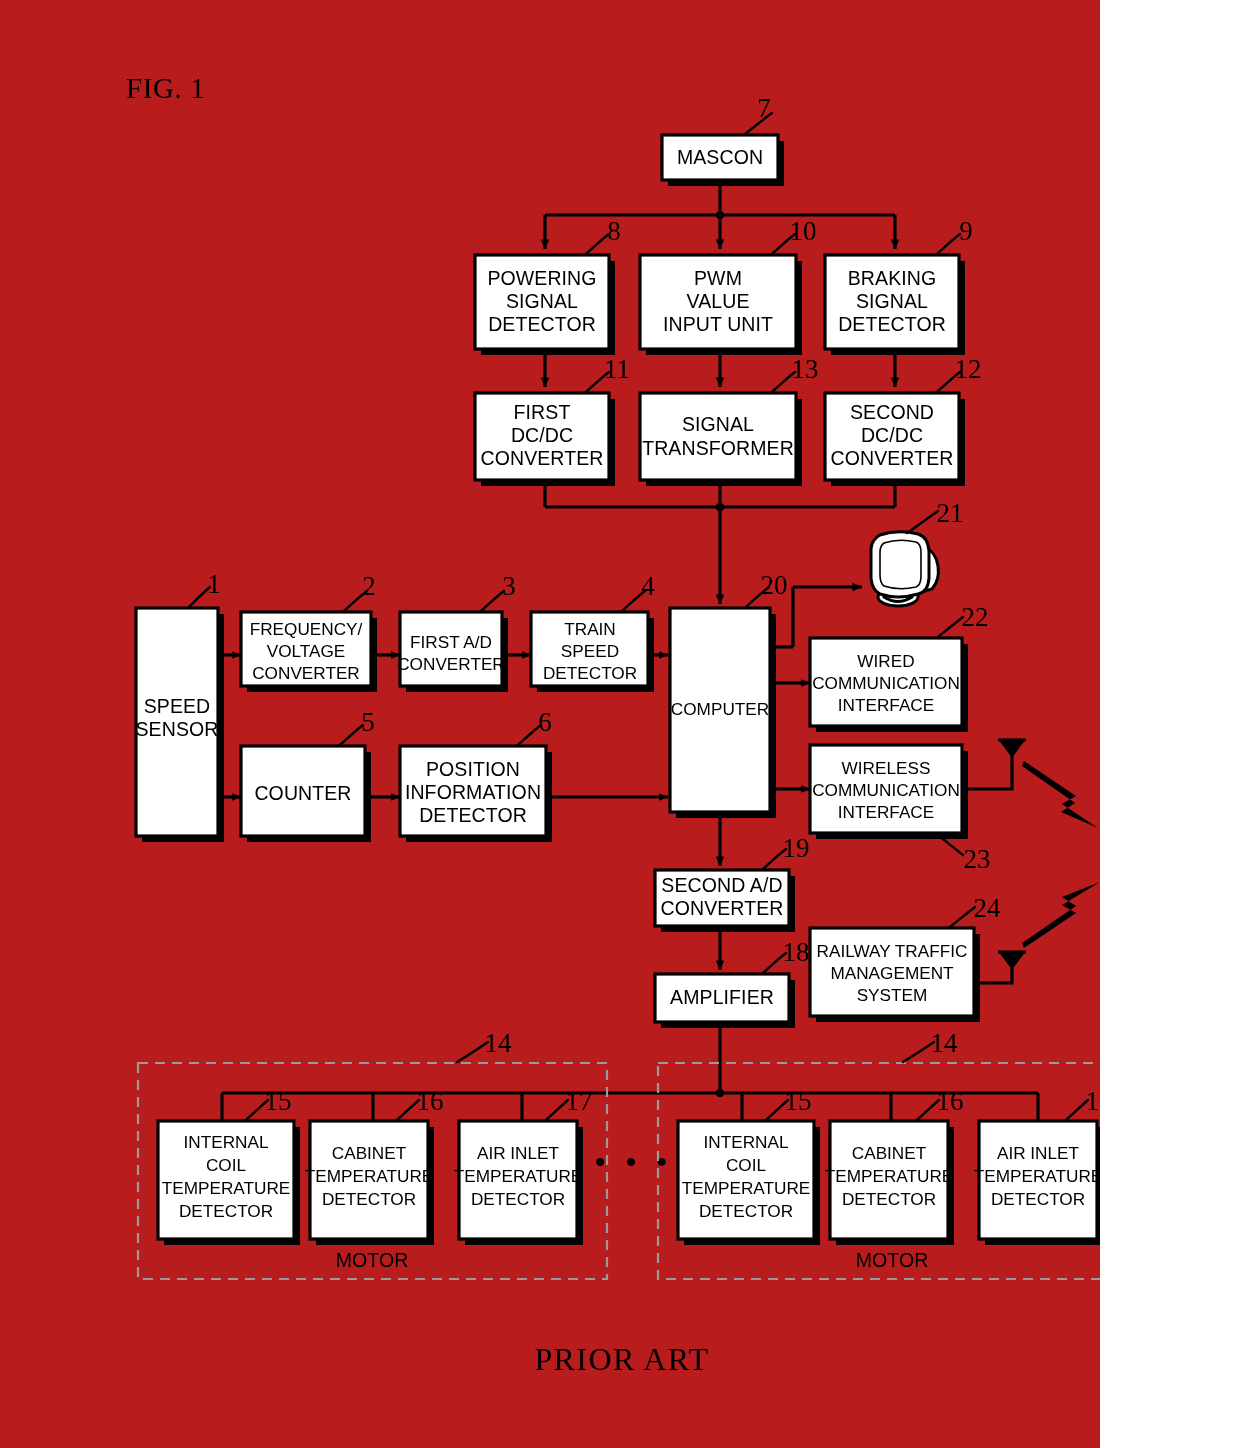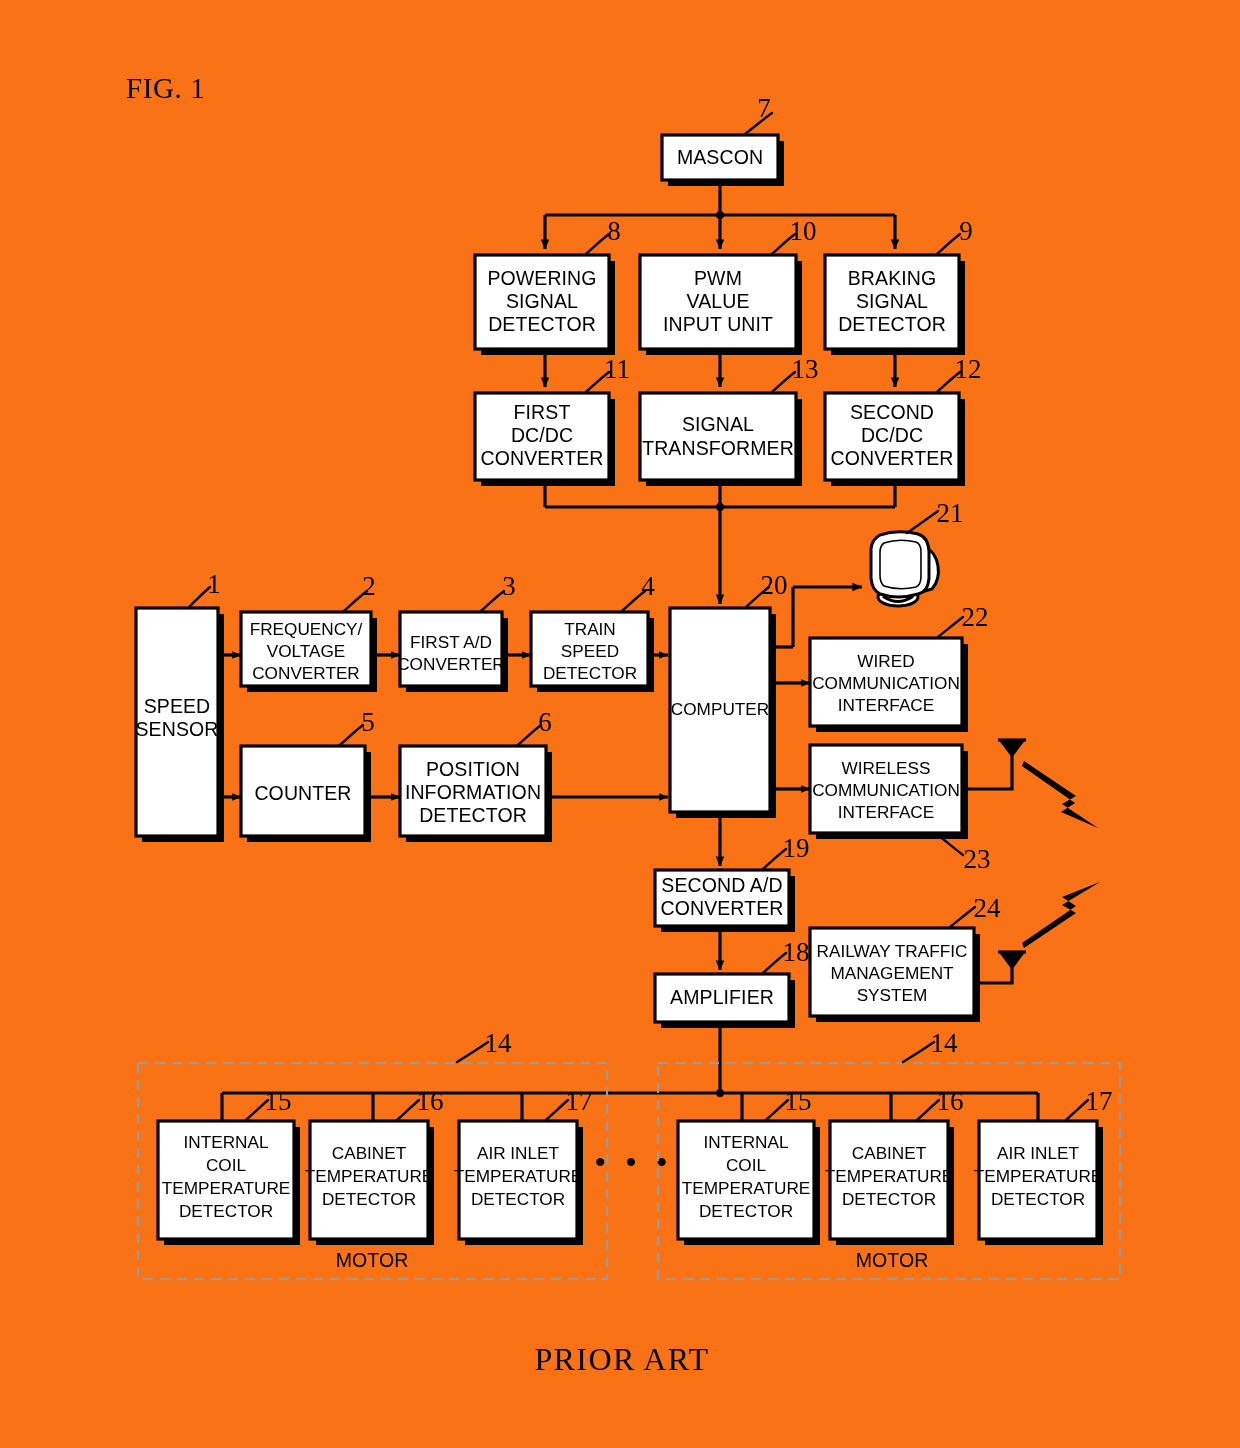--- a/index.html
+++ b/index.html
@@ -2,23 +2,23 @@
 <html><head>
 <meta charset="utf-8">
 <style>
   html, body {
     margin: 0;
     padding: 0;
     background: #ffffff;
   }
   #page {
     position: relative;
-    width: 1240px;
+    width: 1100px;
     height: 1448px;
-    background: #f97316;
+    background: #b91c1c;
     font-family: "Liberation Sans", sans-serif;
     overflow: hidden;
   }
   svg#figure {
     position: absolute;
     left: 0;
     top: 0;
     width: 1240px;
     height: 1448px;
   }

